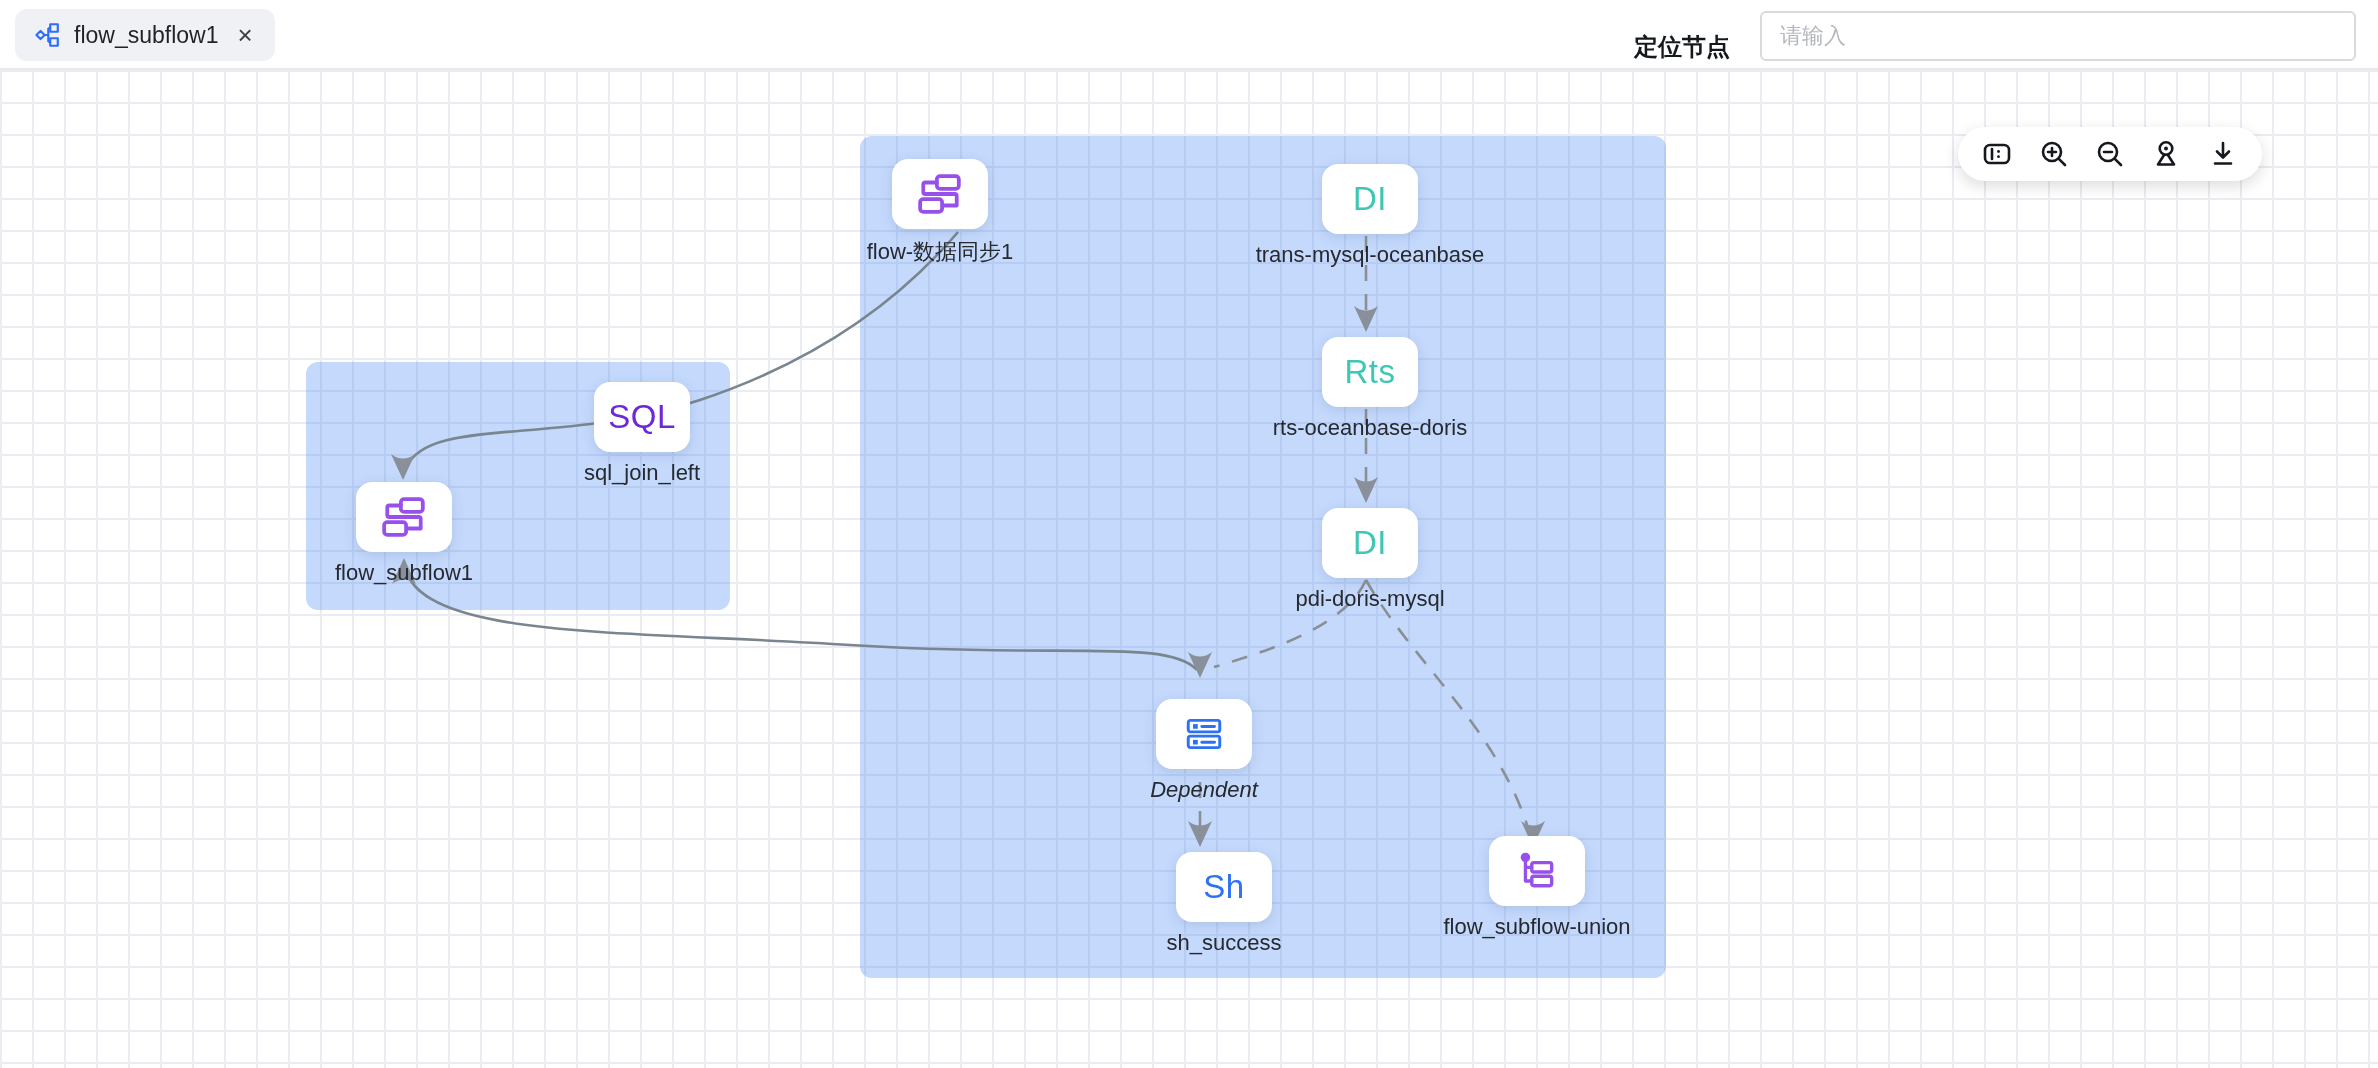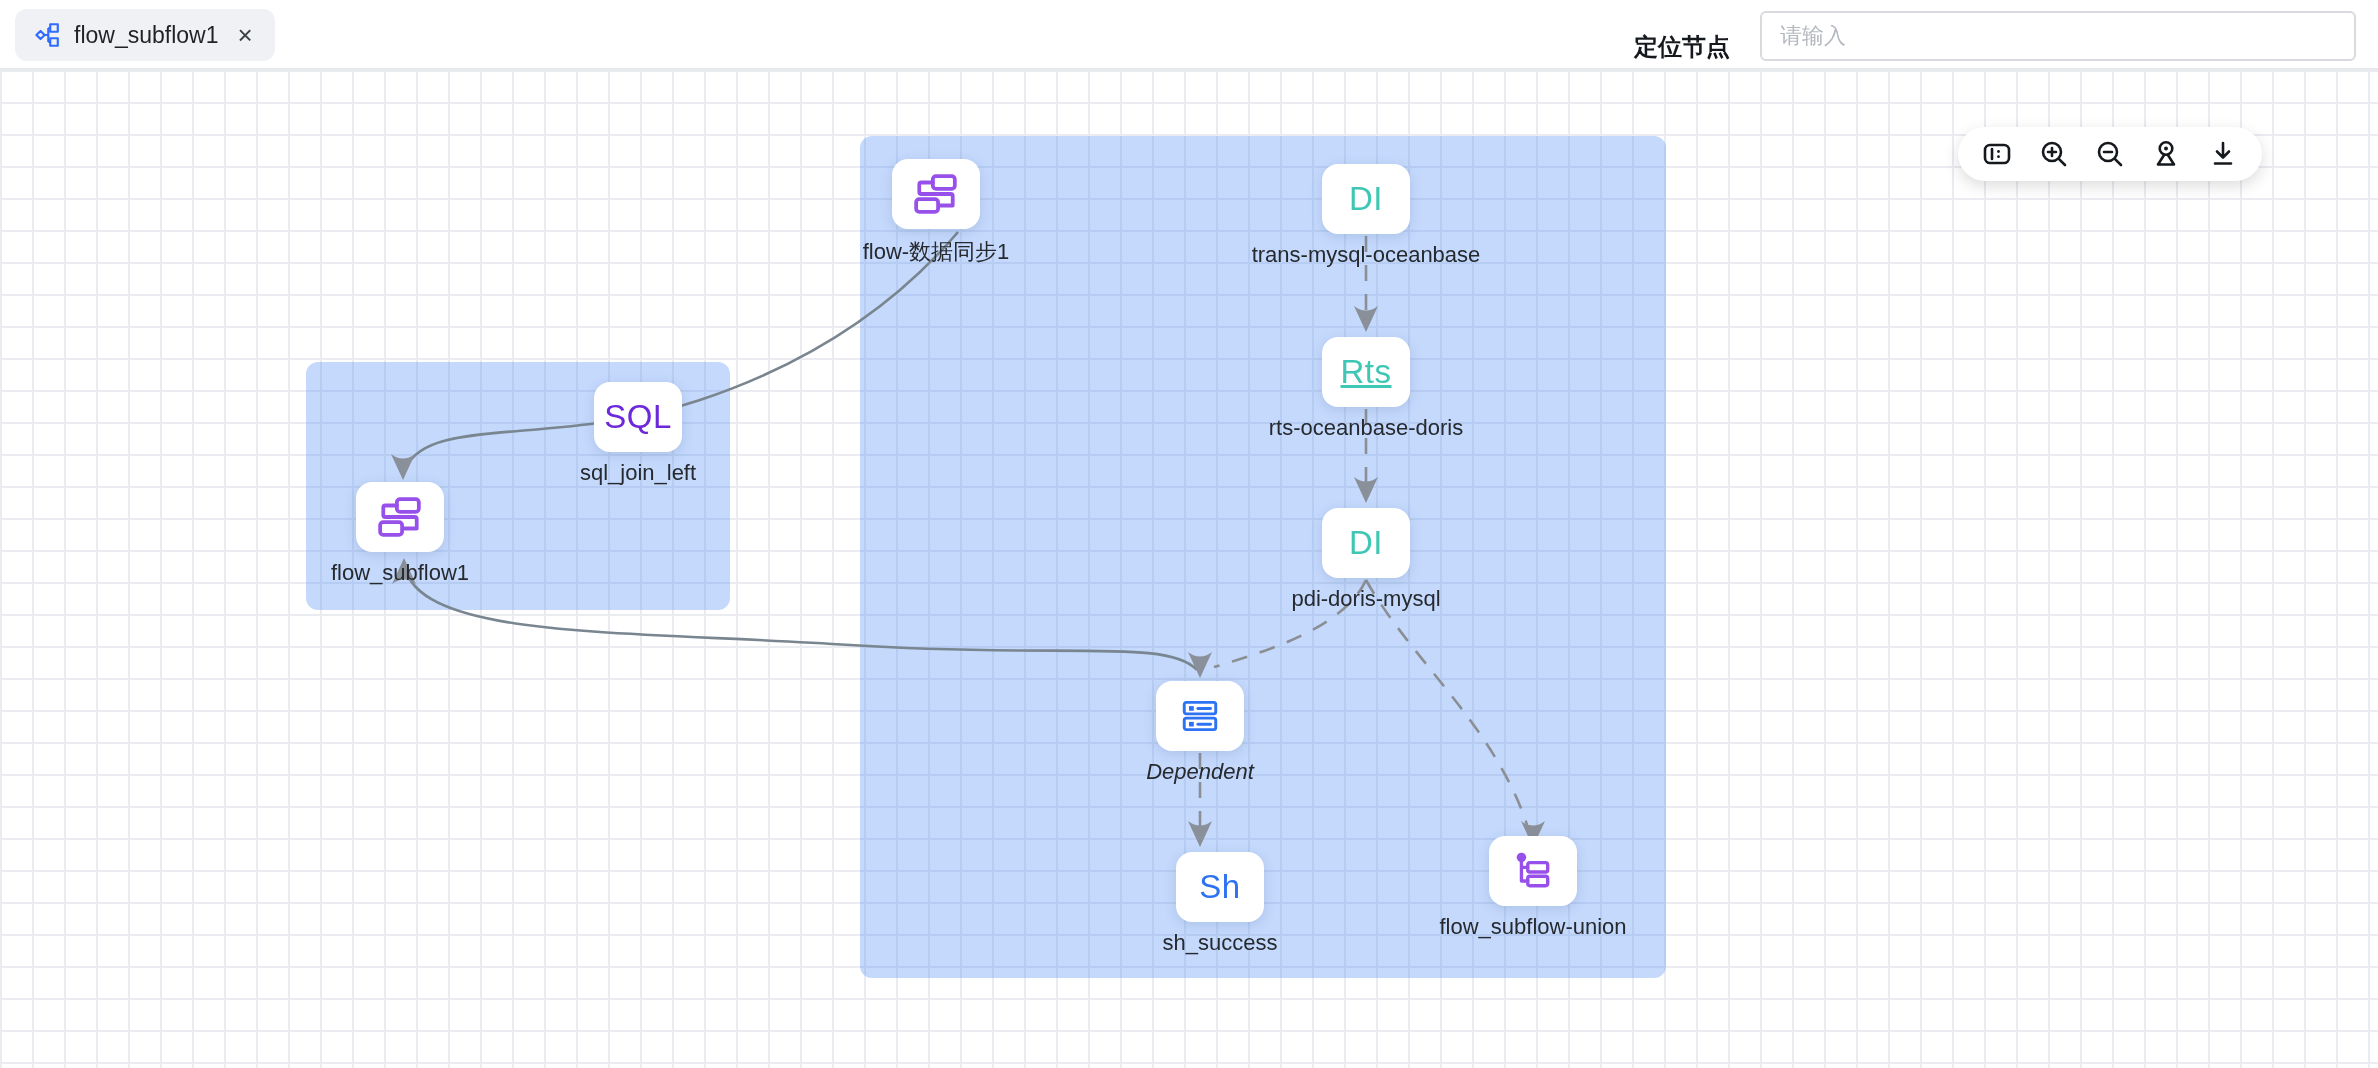--- a/index.html
+++ b/index.html
@@ -18,21 +18,21 @@
   .canvas { position:absolute; left:0; top:70px; width:2378px; height:998px; background-color:#fff;
     background-image: linear-gradient(to right, #ebecf1 2px, transparent 2px),
                       linear-gradient(to bottom, #ebecf1 2px, transparent 2px);
     background-size: 32px 32px; }
   .group-box { position:absolute; background:rgba(59,130,246,0.30); border-radius:12px; z-index:1; }
   .edges-svg { position:absolute; left:0; top:0; width:2378px; height:998px; z-index:2; }
   .edge-solid { fill:none; stroke:#79858f; stroke-width:2.6; }
   .edge-dashed { fill:none; stroke:#8b8f94; stroke-width:2.6; stroke-dasharray:16 13; }
   .arrowhead { fill:#8a9099; stroke:none; }
 
-  .node { position:absolute; width:88px; height:70px; background:#fff; border-radius:16px; z-index:3;
+  .node { position:absolute; width:96px; height:70px; background:#fff; border-radius:16px; z-index:3;
     box-shadow:0 3px 12px rgba(90,115,160,0.22); display:flex; align-items:center; justify-content:center; cursor:pointer; }
   .node-glyph { font-size:33px; font-weight:500; letter-spacing:0.5px; }
   .node-label { position:absolute; top:78px; left:50%; transform:translateX(-50%); white-space:nowrap; font-size:22px; color:#26292e; z-index:3; }
 
   
   .toolbar { position:absolute; left:1958px; top:127px; width:304px; height:54px; background:#fff; border-radius:27px; z-index:20;
     box-shadow:0 5px 16px rgba(0,0,0,0.14); display:flex; align-items:center; justify-content:space-evenly; }
   .tool-btn { width:34px; height:34px; display:flex; align-items:center; justify-content:center; cursor:pointer; }
   .tool-btn svg { stroke:#15181c; stroke-width:2.6; fill:none; stroke-linecap:round; stroke-linejoin:round; }
 </style>
@@ -81,40 +81,40 @@
       <rect x="3" y="25" width="21" height="12" rx="3"></rect>
       <path d="M19,9 H8 Q6,9 6,11 V18 Q6,20 8,20 H36 Q38,20 38,22 V31 H25"></path>
       </svg>
       <div class="node-label">flow-数据同步1</div>
     </div>
     <div class="node" style="left: 1322px; top: 94px;">
       <span class="node-glyph" style="color: rgb(63, 198, 180);">DI</span>
       <div class="node-label">trans-mysql-oceanbase</div>
     </div>
     <div class="node" style="left: 1322px; top: 267px;">
-      <span class="node-glyph" style="color: rgb(63, 198, 180); text-decoration: underline;">Rts</span>
+      <span class="node-glyph" style="color: rgb(63, 198, 180);">Rts</span>
       <div class="node-label">rts-oceanbase-doris</div>
     </div>
     <div class="node" style="left: 1322px; top: 438px;">
       <span class="node-glyph" style="color: rgb(63, 198, 180);">DI</span>
       <div class="node-label">pdi-doris-mysql</div>
     </div>
     <div class="node" style="left: 594px; top: 312px;">
       <span class="node-glyph" style="color: #6d28d9;">SQL</span>
       <div class="node-label">sql_join_left</div>
     </div>
     <div class="node" style="left: 356px; top: 412px;">
       <svg width="46" height="42" viewBox="0 0 44 40" style="stroke:#9750ea;stroke-width:3.6;fill:none;stroke-linejoin:round;stroke-linecap:round;">
       <rect x="19" y="3" width="21" height="12" rx="3"></rect>
       <rect x="3" y="25" width="21" height="12" rx="3"></rect>
       <path d="M19,9 H8 Q6,9 6,11 V18 Q6,20 8,20 H36 Q38,20 38,22 V31 H25"></path>
       </svg>
       <div class="node-label">flow_subflow1</div>
     </div>
-    <div class="node" style="left: 1156px; top: 611px; font-style: italic;">
+    <div class="node" style="left: 1156px; top: 629px; font-style: italic;">
       <svg width="44" height="42" viewBox="0 0 40 40" style="stroke:#2d72f3;stroke-width:2.8;fill:none;stroke-linejoin:round;stroke-linecap:round;">
       <rect x="5" y="7" width="30" height="11" rx="2"></rect>
       <rect x="5" y="22" width="30" height="11" rx="2"></rect>
       <rect x="9.5" y="10.6" width="4.6" height="4.4" fill="#2d72f3" stroke="none"></rect>
       <path d="M18,12.8 H30"></path>
       <rect x="9.5" y="25.6" width="4.6" height="4.4" fill="#2d72f3" stroke="none"></rect>
       <path d="M18,27.8 H30"></path>
       </svg>
       <div class="node-label">Dependent</div>
     </div>

